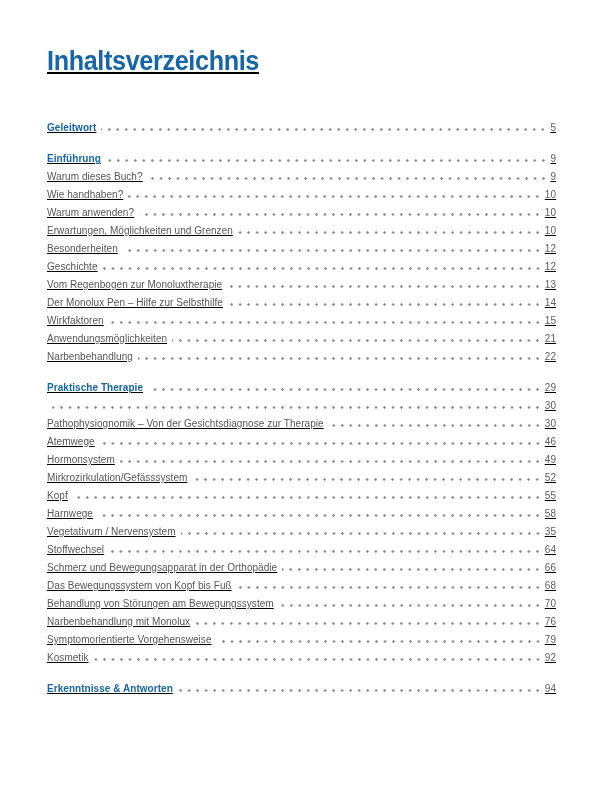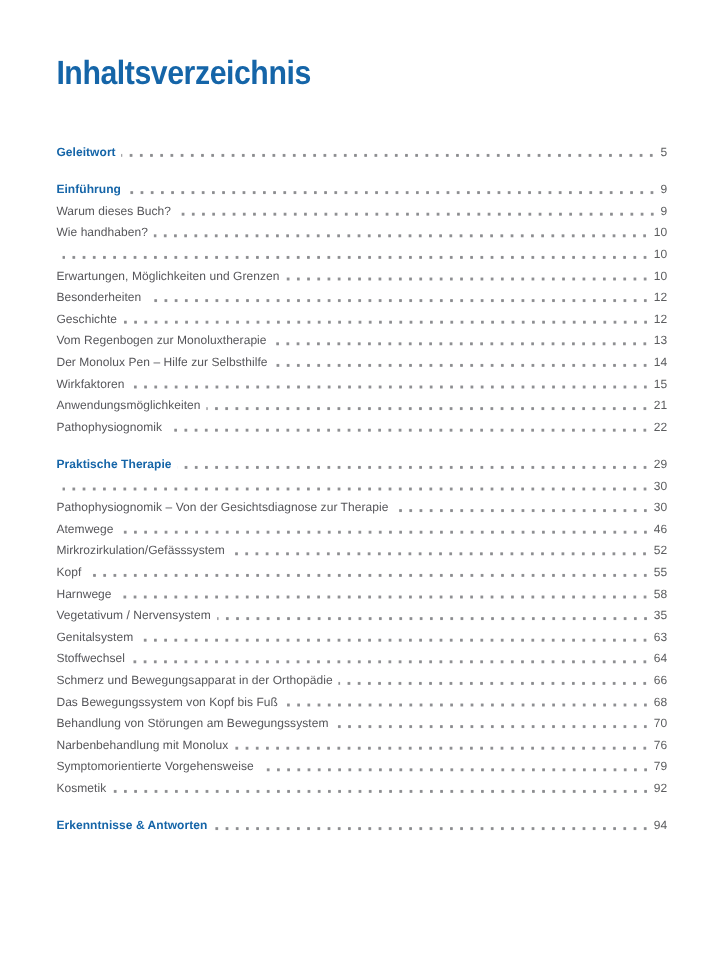--- a/index.html
+++ b/index.html
@@ -3,21 +3,21 @@
 <meta charset="utf-8">
 <style>
   :root { --blue:#1565a8; --body-gray:#56565a; --num-gray:#5b5c5e; --dot-gray:#8b8c8f; }
   * { box-sizing: border-box; }
   html, body { margin:0; padding:0; }
   body {
     width:600px; height:800px; overflow:hidden;
     background:#ffffff;
     font-family:"Liberation Sans", sans-serif;
   }
-  .page { padding:46px 44px 0 47px; }
+  .page { padding:46px 44px 0 47px;text-decoration:underline; }
   .page-title {
     margin:0; font-size:28px; line-height:30px; font-weight:bold;
     color:var(--blue); letter-spacing:-0.4px;
     transform:scaleX(0.9); transform-origin:0 50%;
     white-space:nowrap;
   }
   .toc { margin-top:43px; }
   .toc-group { margin:0 0 13px 0; }
   .toc-group:last-child { margin-bottom:0; }
   .toc-row {
@@ -58,20 +58,21 @@
           <span class="toc-label">Warum dieses Buch?</span>
           <span class="toc-dots"></span>
           <span class="toc-page">9</span>
         </div>
         <div class="toc-row">
           <span class="toc-label">Wie handhaben?</span>
           <span class="toc-dots"></span>
           <span class="toc-page">10</span>
         </div>
         <div class="toc-row">
+          <span class="toc-label">Warum anwenden?</span>
           <span class="toc-dots"></span>
           <span class="toc-page">10</span>
         </div>
         <div class="toc-row">
           <span class="toc-label">Erwartungen, Möglichkeiten und Grenzen</span>
           <span class="toc-dots"></span>
           <span class="toc-page">10</span>
         </div>
         <div class="toc-row">
           <span class="toc-label">Besonderheiten</span>
@@ -97,21 +98,21 @@
           <span class="toc-label">Wirkfaktoren</span>
           <span class="toc-dots"></span>
           <span class="toc-page">15</span>
         </div>
         <div class="toc-row">
           <span class="toc-label">Anwendungsmöglichkeiten</span>
           <span class="toc-dots"></span>
           <span class="toc-page">21</span>
         </div>
         <div class="toc-row">
-          <span class="toc-label">Pathophysiognomik</span>
+          <span class="toc-label">Narbenbehandlung</span>
           <span class="toc-dots"></span>
           <span class="toc-page">22</span>
         </div>
       </section>
       <section class="toc-group">
         <div class="toc-row head">
           <span class="toc-label">Praktische Therapie</span>
           <span class="toc-dots"></span>
           <span class="toc-page">29</span>
         </div>
@@ -123,43 +124,43 @@
           <span class="toc-label">Pathophysiognomik – Von der Gesichtsdiagnose zur Therapie</span>
           <span class="toc-dots"></span>
           <span class="toc-page">30</span>
         </div>
         <div class="toc-row">
           <span class="toc-label">Atemwege</span>
           <span class="toc-dots"></span>
           <span class="toc-page">46</span>
         </div>
         <div class="toc-row">
+          <span class="toc-label">Hormonsystem</span>
+          <span class="toc-dots"></span>
+          <span class="toc-page">49</span>
+        </div>
+        <div class="toc-row">
           <span class="toc-label">Mirkrozirkulation/Gefässsystem</span>
           <span class="toc-dots"></span>
           <span class="toc-page">52</span>
         </div>
         <div class="toc-row">
           <span class="toc-label">Kopf</span>
           <span class="toc-dots"></span>
           <span class="toc-page">55</span>
         </div>
         <div class="toc-row">
           <span class="toc-label">Harnwege</span>
           <span class="toc-dots"></span>
           <span class="toc-page">58</span>
         </div>
         <div class="toc-row">
           <span class="toc-label">Vegetativum / Nervensystem</span>
           <span class="toc-dots"></span>
           <span class="toc-page">35</span>
-        </div>
-        <div class="toc-row">
-          <span class="toc-label">Genitalsystem</span>
-          <span class="toc-dots"></span>
-          <span class="toc-page">63</span>
         </div>
         <div class="toc-row">
           <span class="toc-label">Stoffwechsel</span>
           <span class="toc-dots"></span>
           <span class="toc-page">64</span>
         </div>
         <div class="toc-row">
           <span class="toc-label">Schmerz und Bewegungsapparat in der Orthopädie</span>
           <span class="toc-dots"></span>
           <span class="toc-page">66</span>

